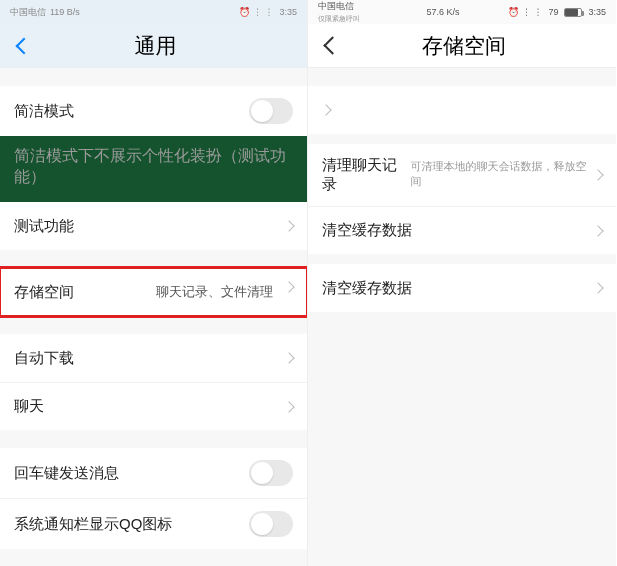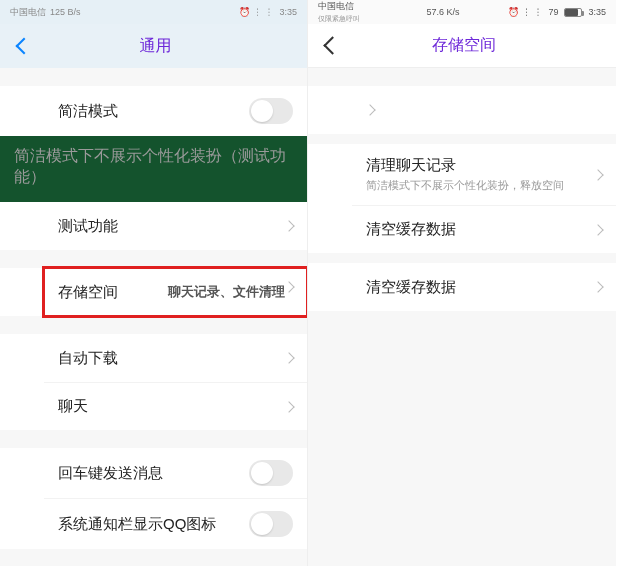--- a/index.html
+++ b/index.html
@@ -67,22 +67,22 @@
     .navbar.blue-bar { background: #e8f1f7; border-bottom: none; }
     .nav-back {
       width: 44px; height: 44px;
       display: flex; align-items: center; justify-content: center;
       cursor: pointer;
     }
     .nav-title {
       position: absolute;
       left: 4px; right: 0;
       text-align: center;
-      font-size: 16px;
-      color: #6d28d9;
+      font-size: 21px;
+      color: #000000;
       pointer-events: none;
     }
     .chev-left {
       width: 12px; height: 12px;
       border-left: 2px solid #0a84ff;
       border-bottom: 2px solid #0a84ff;
       transform: rotate(45deg);
       margin-left: 4px;
     }
     .chev-left.black {
@@ -97,35 +97,34 @@
     .group { background: #fff; }
     .cell {
       min-height: 48px;
       padding: 12px 14px;
       background: #fff;
       display: flex;
       align-items: center;
       justify-content: space-between;
       cursor: pointer;
       position: relative;
-      margin-left: 44px;
     }
     .cell + .cell { border-top: 1px solid #f2f2f2; }
     .cell .label {
       font-size: 15px;
       color: #222;
     }
     .cell .sub {
       font-size: 11px;
       color: #999;
       margin-top: 3px;
     }
-    .cell .left-col { display: flex; flex-direction: column; }
+    .cell .left-col { display: flex; }
     .cell .right-side {
-      display: flex; gap: 0; font-weight: bold;
+      display: flex; gap: 12px;
     }
     .cell .value {
       font-size: 13px;
       color: #555;
     }
     .chev-right {
       width: 8px; height: 8px;
       border-top: 1.5px solid #bbb;
       border-right: 1.5px solid #bbb;
       transform: rotate(45deg);
@@ -162,21 +161,21 @@
     }
   </style>
 </head>
 <body>
 
 <div class="phone left">
 
   <div class="status-bar blue-bar">
     <div class="sb-left">
       <span>中国电信</span>
-      <span>125 B/s</span>
+      <span>119 B/s</span>
     </div>
     <div class="sb-right">
       <span>⏰ ⋮ ⋮</span>
       <span>3:35</span>
     </div>
   </div>
 
   <div class="navbar blue-bar">
     <div class="nav-back">
       <div class="chev-left"></div>
@@ -289,21 +288,21 @@
         </div>
     </div>
   </div>
 
   <div class="spacer-sm"></div>
 
   <div class="group">
     <div class="cell">
       <div class="left-col">
         <span class="label">清理聊天记录</span>
-        <span class="sub">简洁模式下不展示个性化装扮，释放空间</span>
+        <span class="sub">可清理本地的聊天会话数据，释放空间</span>
       </div>
       <div class="right-side">
           <div class="chev-right"></div>
         </div>
     </div>
     <div class="cell">
       <span class="label">清空缓存数据</span>
       <div class="right-side">
           <div class="chev-right"></div>
         </div>

